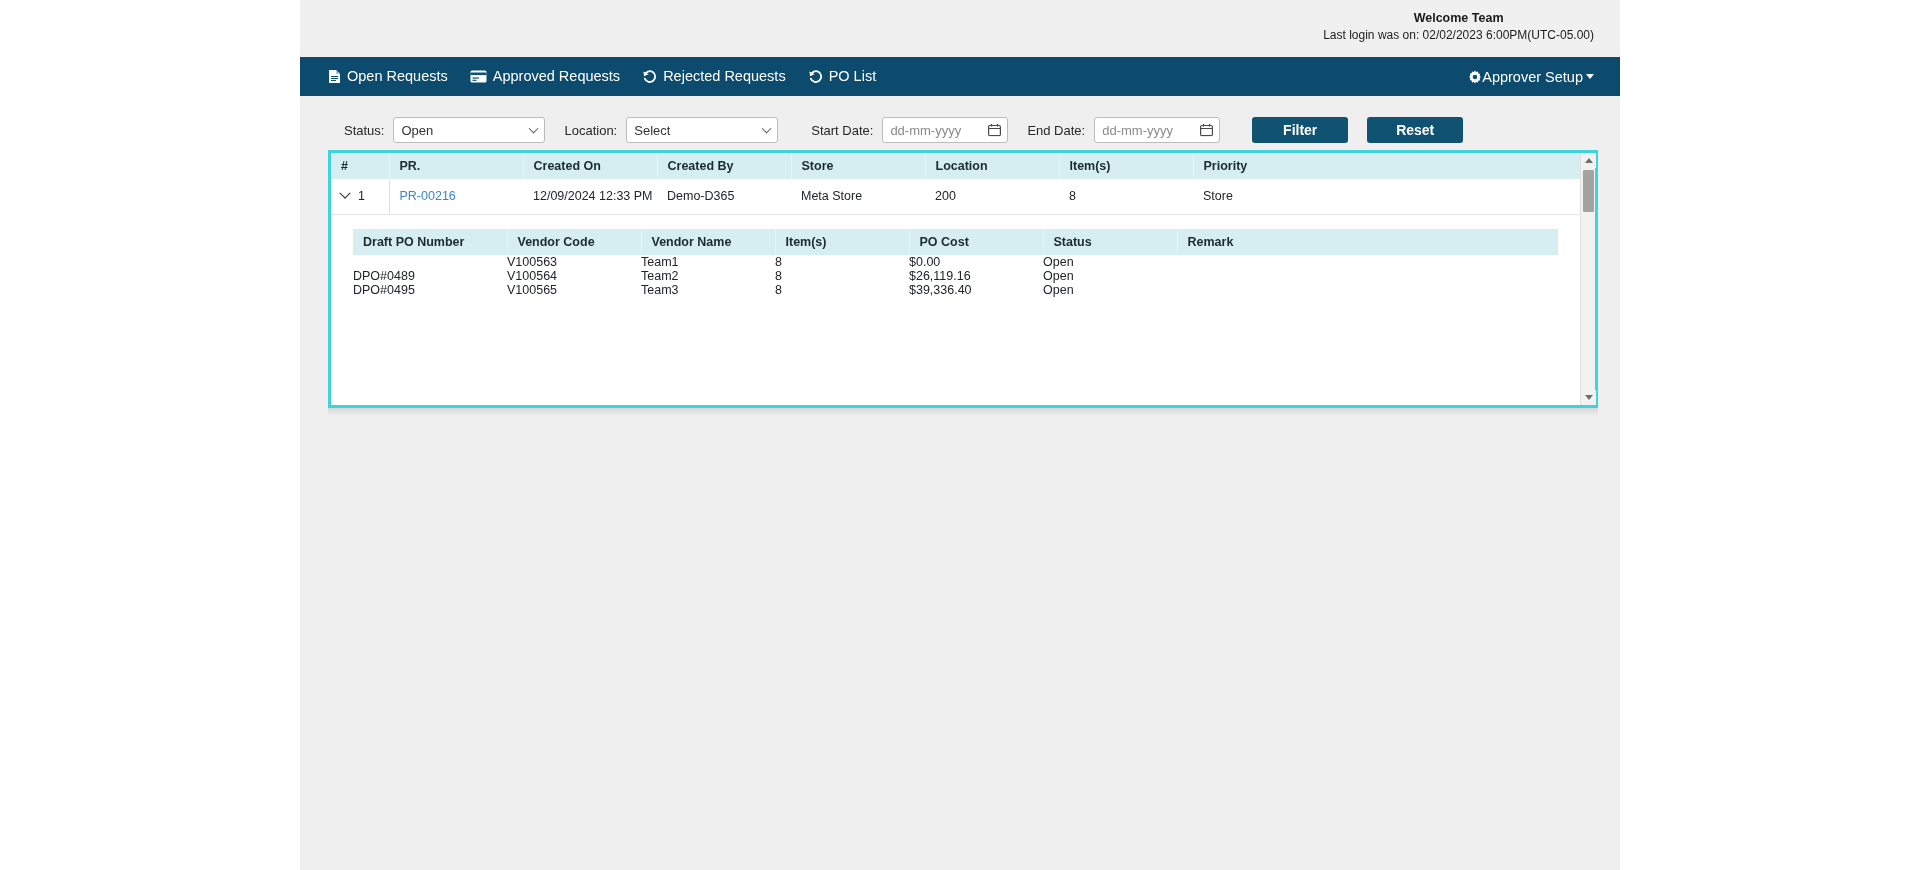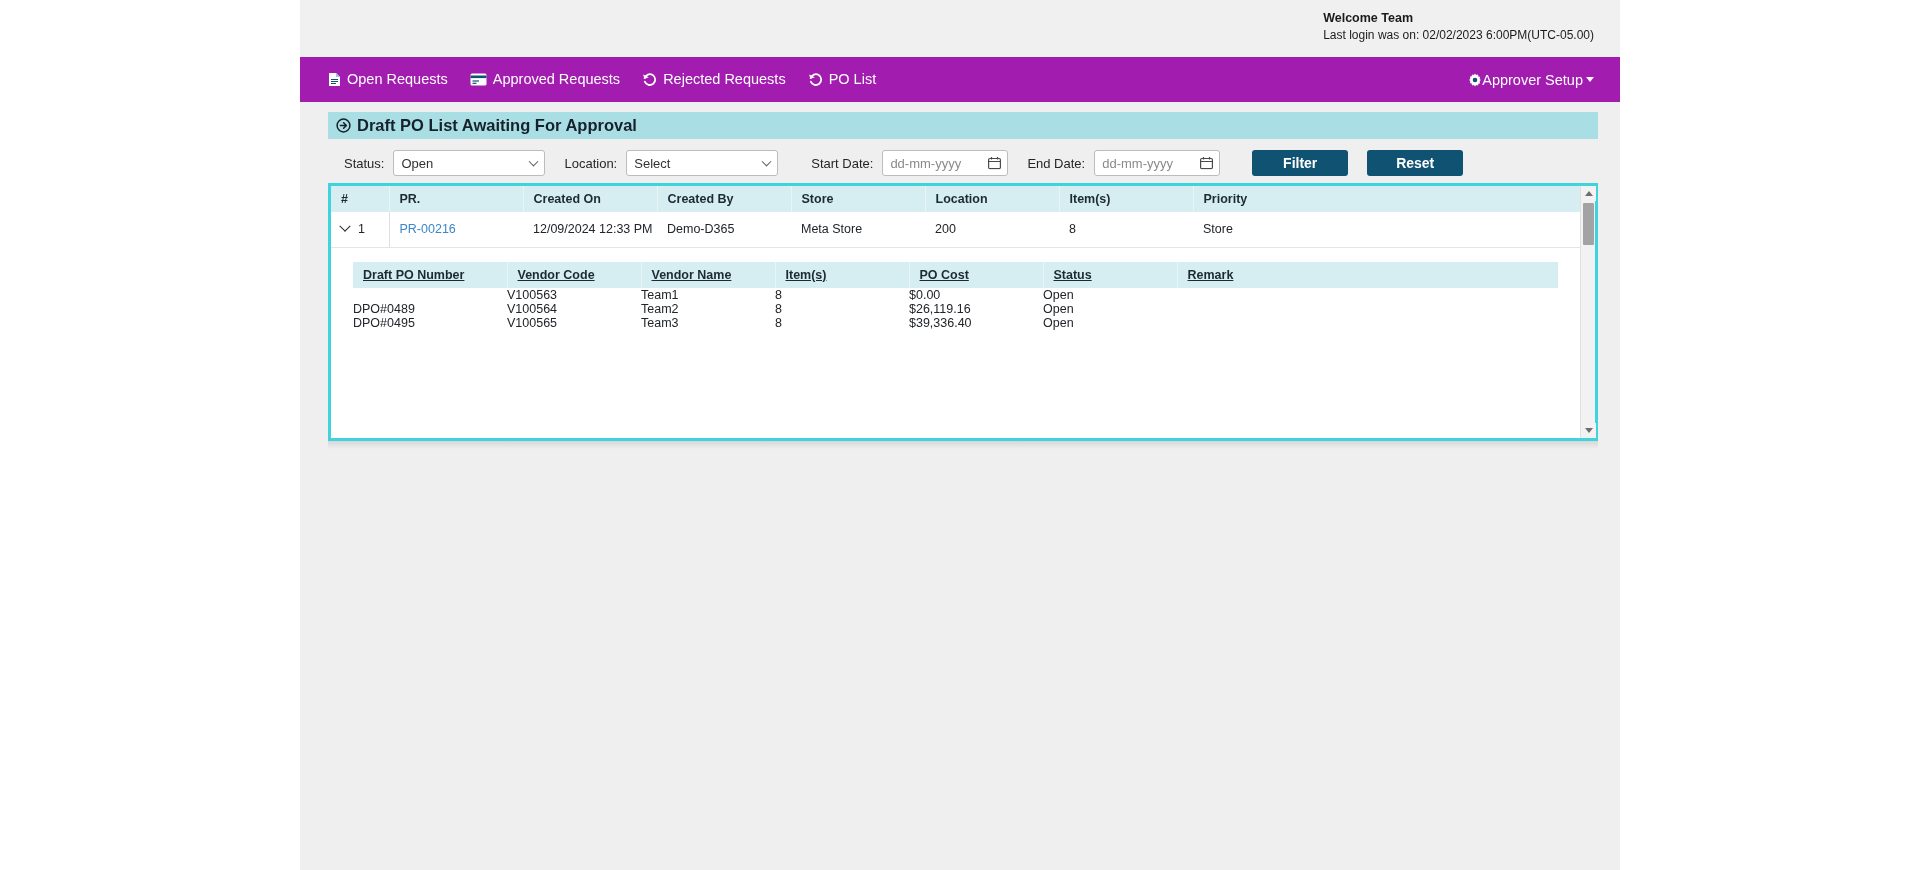--- a/index.html
+++ b/index.html
@@ -29,28 +29,28 @@
     display: flex; align-items: center; gap: 1px;
   }
   .brand-logo { width: 46px; height: 38px; display: block; }
   .brand-name {
     font-size: 24px; font-weight: bold; color: #1b1b1b;
     letter-spacing: -0.2px; line-height: 1;
     margin-left: -4px;
   }
   .welcome-box {
     position: absolute; right: 26px; top: 10px;
-    text-align: left;
+    text-align: center;
   }
   .welcome-title { font-size: 12.5px; font-weight: bold; color: #1b1b1b; line-height: 1.35; }
   .welcome-sub  { font-size: 12px; color: #1b1b1b; line-height: 1.35; }
   
   .navbar {
-    height: 45px;
-    background: #a21caf;
+    height: 39px;
+    background: #0c4a6e;
     display: flex; align-items: center;
     padding: 0 22px 0 28px;
     position: relative;
   }
   .nav-left { display: flex; align-items: center; gap: 22px; }
   .nav-item {
     display: flex; align-items: center; gap: 6px;
     color: #ffffff; font-size: 14.5px; line-height: 1;
     cursor: pointer; white-space: nowrap;
   }
@@ -177,21 +177,20 @@
   .nest-host td { padding: 0 !important; height: auto !important; border-bottom: none !important; }
   .nested-pad { padding: 14px 22px 0 22px; background: #ffffff; }
   table.n { width: 100%; border-collapse: collapse; table-layout: fixed; }
   table.n thead th {
     background: #d6eef2;
     font-size: 12.5px; font-weight: bold; color: #1c2b33;
     text-align: left; height: 26px;
     padding: 0 0 0 10px;
     border-right: 1px solid #e9f4f7;
     white-space: nowrap;
-    text-decoration: underline;
   }
   table.n thead th:last-child { border-right: none; }
   table.n tbody td {
     font-size: 12.5px; color: #212529;
     height: 34px; padding: 0 0 0 10px;
     border-bottom: 1px solid #e6e6e6;
     background: #fff; white-space: nowrap; margin-top: 12px;
   }
   
   .vscroll {
@@ -292,29 +291,20 @@
           <circle cx="7" cy="7" r="2.3" fill="#105271"></circle>
         </svg>
       </span>
       <span>Approver Setup</span>
       <span class="caret-down"></span>
     </div>
   </div>
 
   <div class="content">
 
-    <div class="panel-title">
-      <span class="ico">
-        <svg width="15" height="15" viewBox="0 0 15 15">
-          <circle cx="7.5" cy="7.5" r="6.4" fill="none" stroke="#17212b" stroke-width="1.5"></circle>
-          <path d="M4.4 7.5 h6 M7.6 4.8 l2.8 2.7 -2.8 2.7" fill="none" stroke="#17212b" stroke-width="1.5" stroke-linecap="round" stroke-linejoin="round"></path>
-        </svg>
-      </span>
-      <span>Draft PO List Awaiting For Approval</span>
-    </div>
 
     <div class="filter-bar">
       <span class="f-label">Status:</span>
       <div class="sel">
         <span>Open</span>
         <span class="chev"></span>
       </div>
 
       <span class="f-label" style="margin-left:10px">Location:</span>
       <div class="sel">

